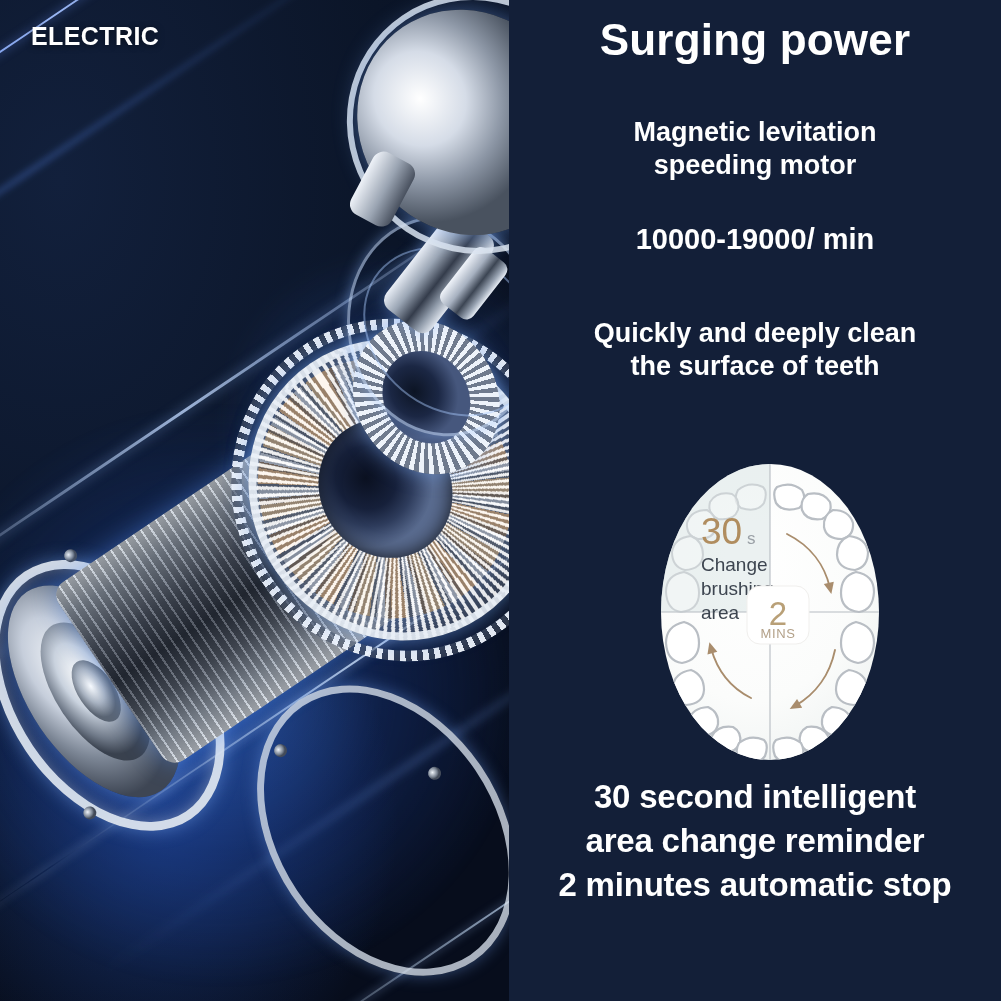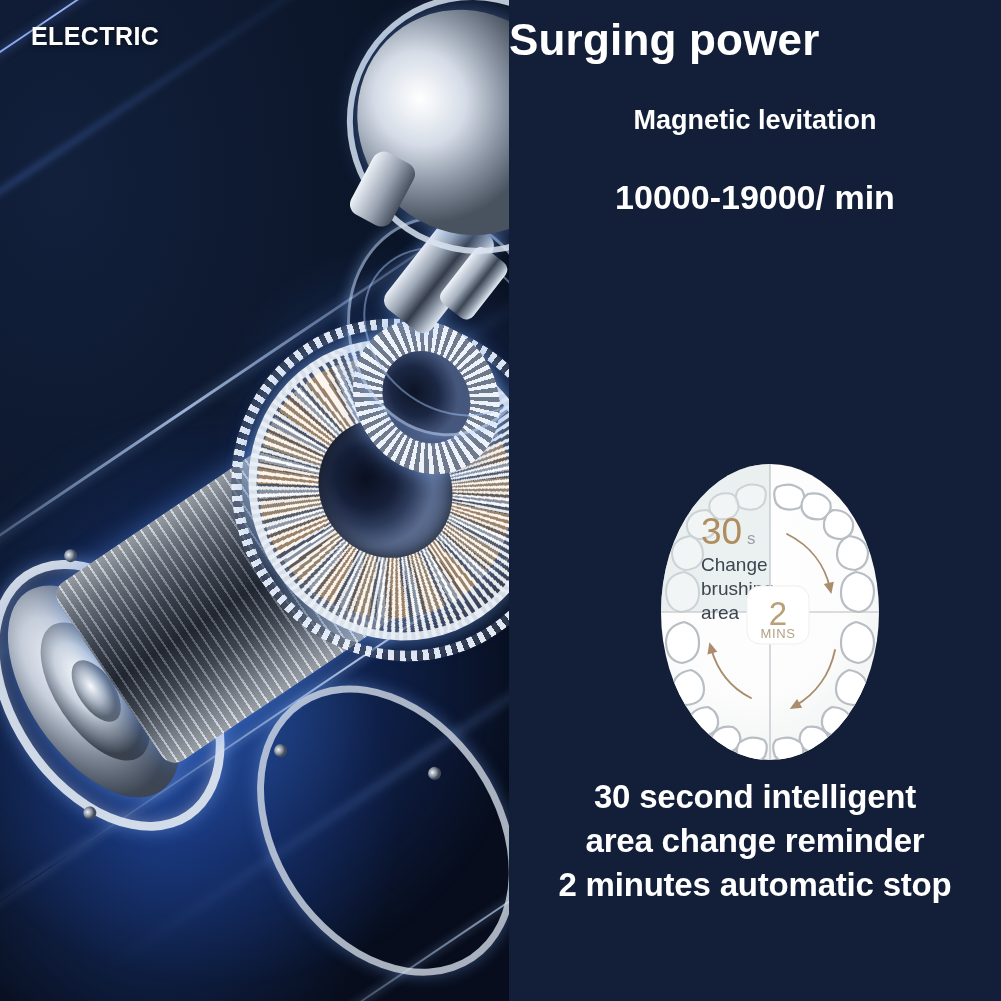--- a/index.html
+++ b/index.html
@@ -165,26 +165,26 @@
     color:#fff;font-weight:bold;font-size:25px;letter-spacing:.4px;line-height:1;
     margin-bottom:30px;text-shadow:0 1px 6px rgba(0,0,0,.5);
   }
 
   
   .panel{
     position:absolute;left:509px;top:0;width:492px;height:1001px;
     background:#131f38;overflow:visible;
   }
   .panel-head{
-    color:#fff;font-weight:bold;font-size:44px;line-height:1;
+    color:#fff;text-align:center;font-weight:bold;font-size:44px;line-height:1;
     margin-top:18px;letter-spacing:.2px;
   }
   .blk{color:#fff;text-align:center;font-weight:bold;line-height:1.22;}
-  .b1{font-size:27px;margin-top:42px;}
-  .b2{font-size:34px;margin-top:40px;}
+  .b1{font-size:27px;margin-top:54px;}
+  .b2{font-size:29px;margin-top:40px;}
   .b3{font-size:27px;margin-top:60px;}
 
   
   .wheel-wrap{position:absolute;left:150px;top:462px;width:222px;height:300px;}
 
   
   .caption{
     position:absolute;left:-30px;top:775px;width:552px;text-align:center;
     color:#fff;font-weight:bold;font-size:33px;line-height:1.33;letter-spacing:-.2px;
     white-space:nowrap;
@@ -255,26 +255,31 @@
       <div>ELECTRIC</div>
     </div>
   </div>
 
   <div class="panel">
 
     <div class="panel-head">Surging power</div>
 
     <div class="blk b1">
       <div>Magnetic levitation</div>
+      <div>speeding motor</div>
     </div>
 
     <div class="blk b2">
       <div>10000-19000/ min</div>
     </div>
 
+    <div class="blk b3">
+      <div>Quickly and deeply clean</div>
+      <div>the surface of teeth</div>
+    </div>
 
     <div class="wheel-wrap">
       <svg width="222" height="300" viewBox="0 0 222 300">
         <defs>
           <clipPath id="ovalClip">
               <ellipse cx="111" cy="150" rx="109" ry="148"></ellipse>
             </clipPath>
           <radialGradient id="ovalFill" cx="42%" cy="32%" r="78%">
             <stop offset="0%" stop-color="#ffffff"></stop>
             <stop offset="62%" stop-color="#fbfcfb"></stop>

